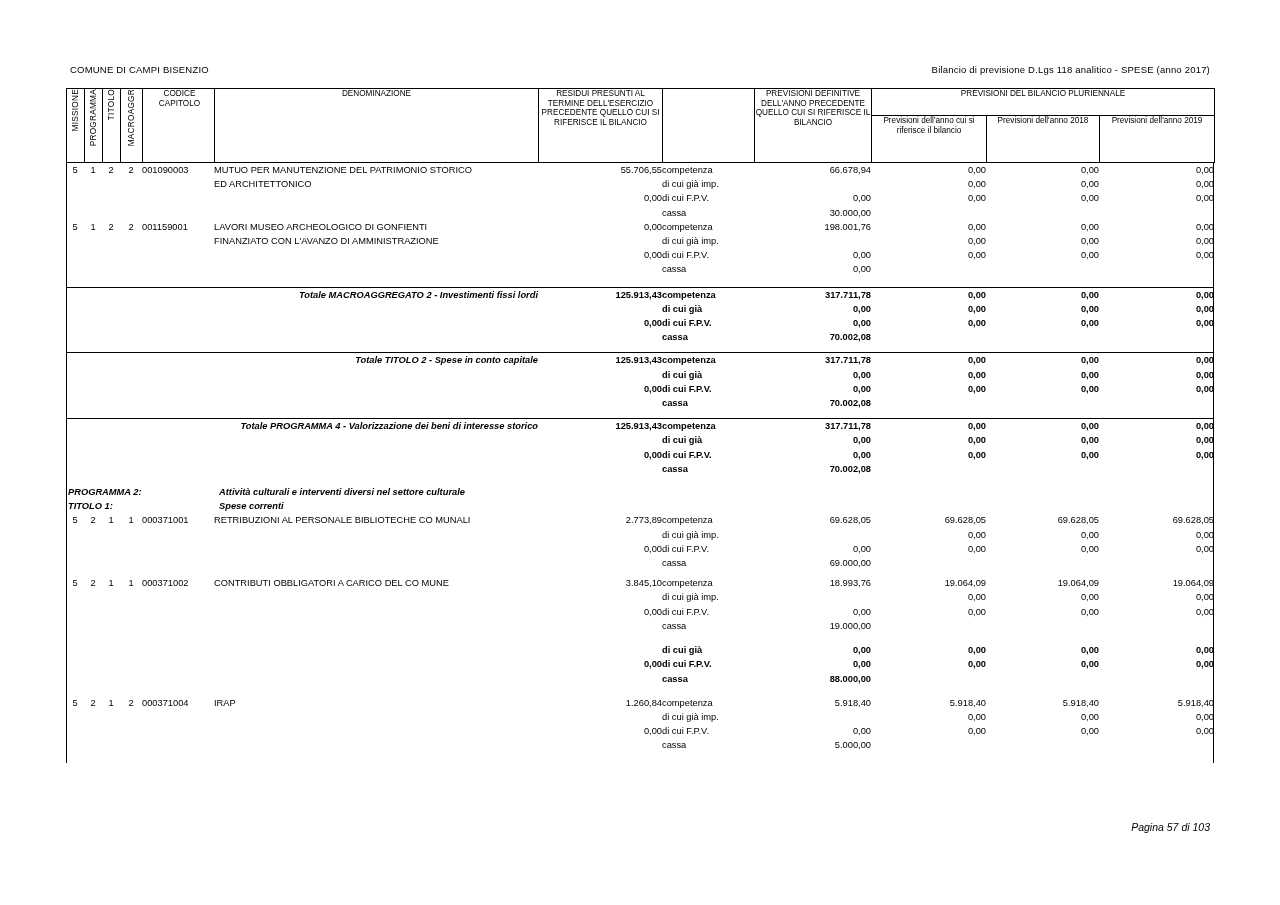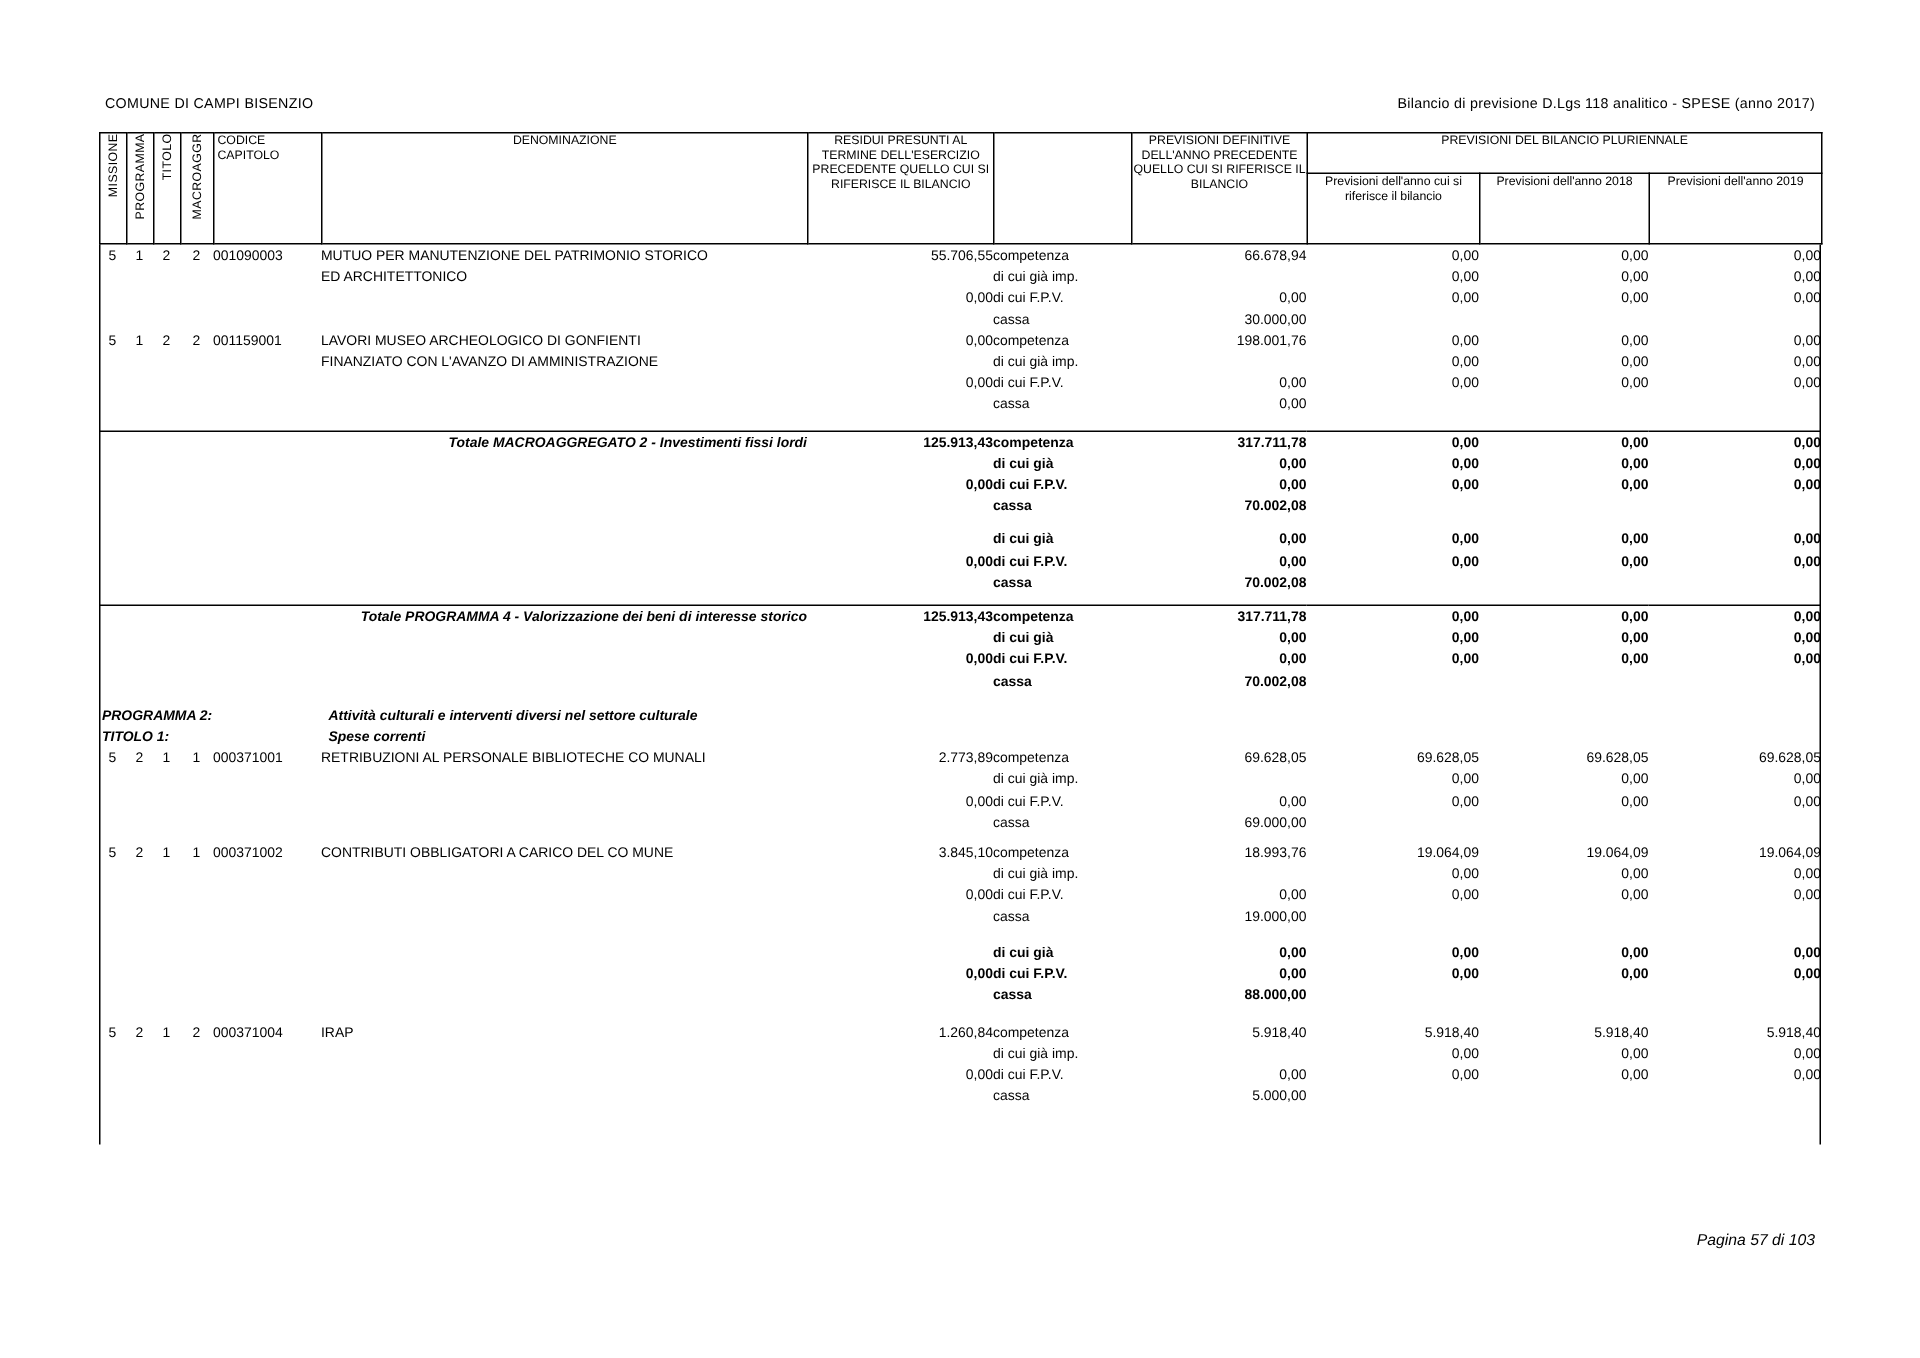--- a/index.html
+++ b/index.html
@@ -159,21 +159,21 @@
           </td>
       <td class="vcell" rowspan="2">
             <div class="vert">PROGRAMMA</div>
           </td>
       <td class="vcell" rowspan="2">
             <div class="vert">TITOLO</div>
           </td>
       <td class="vcell" rowspan="2">
             <div class="vert">MACROAGGR</div>
           </td>
-      <td class="hcell" rowspan="2" style="text-align:left;padding-left:2px">
+      <td class="hcell" rowspan="2" style="text-align:center;padding-left:2px">
         <span>CODICE CAPITOLO</span>
       </td>
       <td class="hcell" rowspan="2">DENOMINAZIONE</td>
       <td class="hcell" rowspan="2">RESIDUI PRESUNTI AL TERMINE DELL'ESERCIZIO PRECEDENTE QUELLO CUI SI RIFERISCE IL BILANCIO</td>
       <td class="hcell" rowspan="2"></td>
       <td class="hcell" rowspan="2">PREVISIONI DEFINITIVE DELL'ANNO PRECEDENTE QUELLO CUI SI RIFERISCE IL BILANCIO</td>
       <td class="hcell" colspan="3" style="height:26px">PREVISIONI DEL BILANCIO PLURIENNALE</td>
     </tr>
     <tr>
       <td class="hcell" style="height:46px">Previsioni dell'anno cui si riferisce il bilancio</td>
@@ -375,20 +375,33 @@
         <td class="c-prev bold">70.002,08</td>
         <td class="c-p1"></td>
             <td class="c-p2"></td>
             <td class="c-p3"></td>
       </tr>
 
       <tr>
             <td colspan="12" style="height:8px"></td>
           </tr>
 
+      <tr class="sep-top">
+        <td></td>
+            <td></td>
+            <td></td>
+            <td></td>
+        <td colspan="2" class="tot-label">Totale TITOLO 2 - Spese in conto capitale</td>
+        <td class="c-res bold">125.913,43</td>
+        <td class="c-lab bold">competenza</td>
+        <td class="c-prev bold">317.711,78</td>
+        <td class="c-p1 bold">0,00</td>
+        <td class="c-p2 bold">0,00</td>
+        <td class="c-p3 bold">0,00</td>
+      </tr>
       <tr>
         <td></td>
             <td></td>
             <td></td>
             <td></td>
             <td></td>
             <td></td>
             <td class="c-res"></td>
         <td class="c-lab bold">di cui già</td>
         <td class="c-prev bold">0,00</td>

